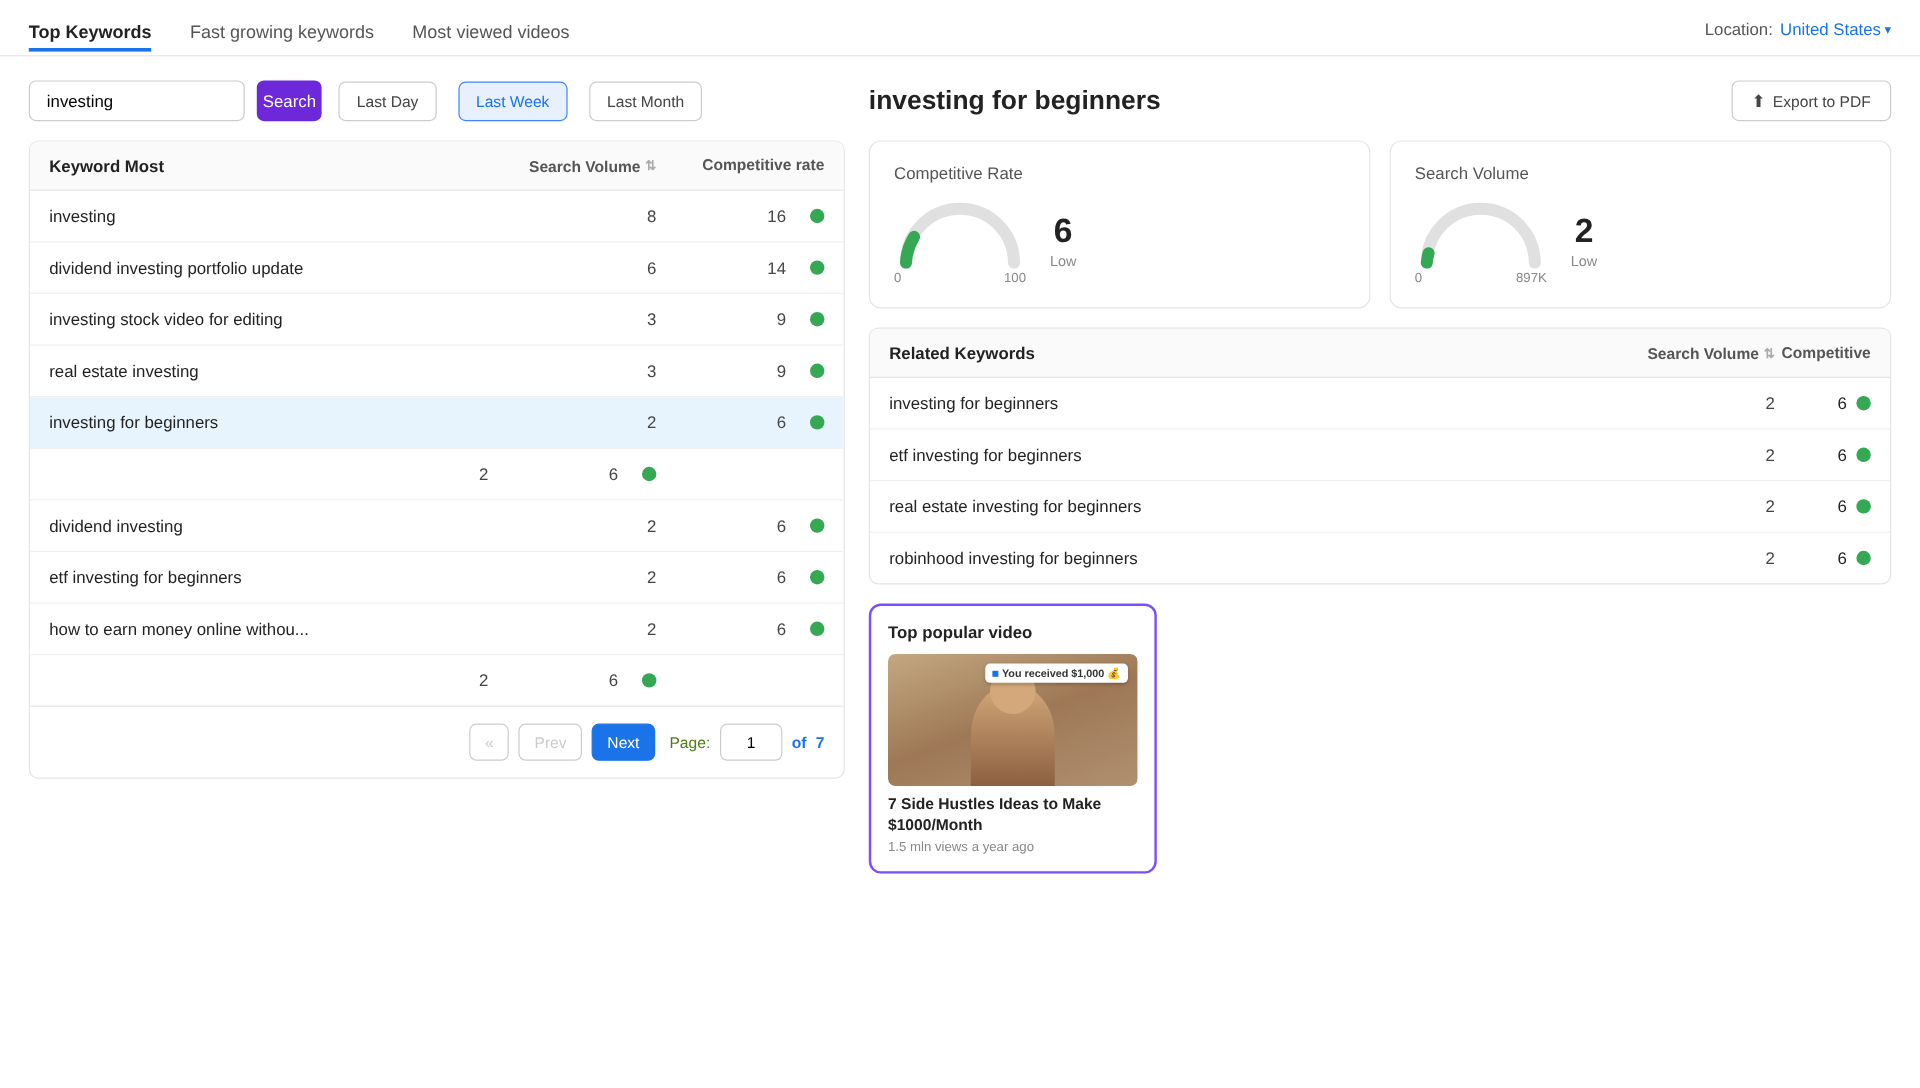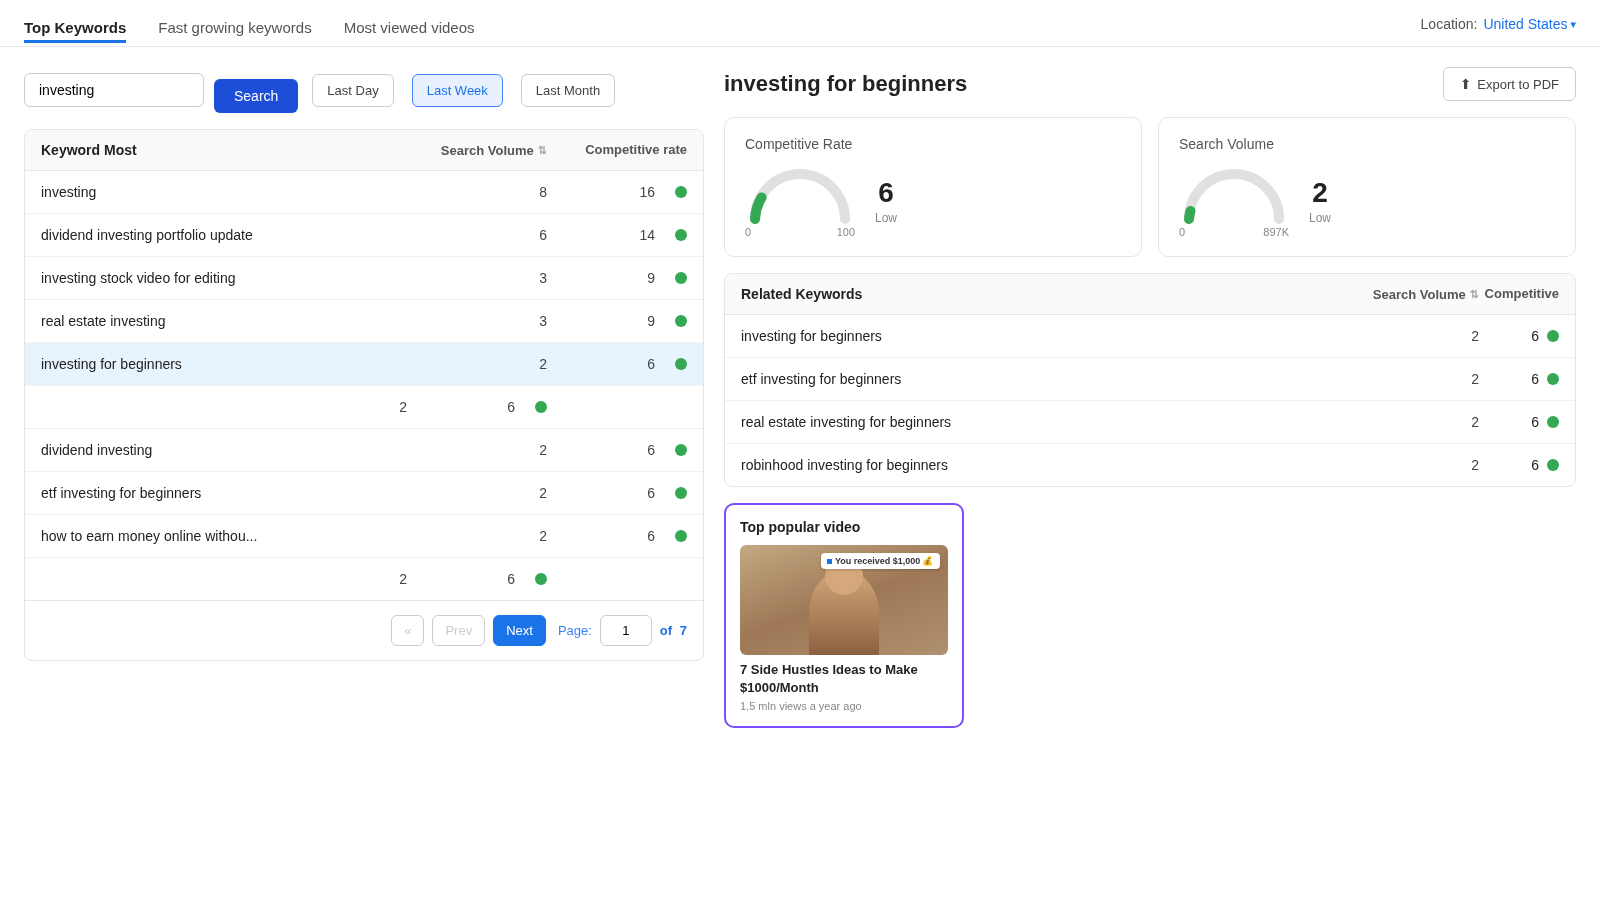--- a/index.html
+++ b/index.html
@@ -17,21 +17,21 @@
 
     
     .main-content { display: flex; flex: 1; padding: 20px 24px; gap: 20px; }
 
     
     .left-panel { width: 680px; flex-shrink: 0; }
 
     
     .search-bar { display: flex; align-items: center; gap: 10px; margin-bottom: 16px; flex-wrap: wrap; }
     .search-input { border: 1px solid #ccc; border-radius: 6px; padding: 8px 14px; font-size: 14px; width: 180px; outline: none; }
-    .search-btn { background: #1d4ed8; color: #fff; border: none; border-radius: 6px; padding: 9px 20px; font-size: 14px; cursor: pointer; font-weight: 500; margin-top: 12px; }
+    .search-btn { background: #6d28d9; color: #fff; border: none; border-radius: 6px; padding: 9px 5px; font-size: 14px; cursor: pointer; font-weight: 500; }
     .time-filters { display: flex; gap: 18px; margin-left: 4px; }
     .filter-btn { border: 1px solid #ccc; background: #fff; border-radius: 6px; padding: 8px 14px; font-size: 13px; cursor: pointer; color: #444; }
     .filter-btn.active { background: #e8f0fe; border-color: #4285f4; color: #1a73e8; font-weight: 500; }
 
     
     .keywords-table { border: 1px solid #e5e5e5; border-radius: 8px; overflow: hidden; background: #fff; }
     .table-header { display: grid; grid-template-columns: 1fr 140px 140px; padding: 12px 16px; background: #fafafa; border-bottom: 1px solid #e5e5e5; font-weight: 600; color: #555; font-size: 13px; }
     .table-header .col-vol { display: flex; align-items: center; gap: 4px; justify-content: flex-end; }
     .table-header .col-rate { text-align: right; }
     .table-row { display: grid; grid-template-columns: 1fr 140px 140px; padding: 13px 16px; border-bottom: 1px solid #f0f0f0; align-items: center; cursor: pointer; }
@@ -212,21 +212,21 @@
         <span>6</span>
         <span class="green-dot"></span>
       </div>
     </div>
           </div>
 
         <div class="pagination">
           <button class="page-btn disabled">«</button>
           <button class="page-btn disabled">Prev</button>
           <button class="page-btn primary">Next</button>
-          <span style="font-size:13px;color:#3b82f6;margin-left:4px;">Page:</span>
+          <span style="font-size:13px;color:#4d7c0f;margin-left:4px;">Page:</span>
           <input class="page-input" type="text" value="1" style="">
           <span class="page-of">
             <span>of</span>
             <span style="color:#1a73e8;font-weight:600;margin-left:4px;">7</span>
           </span>
         </div>
       </div>
     </div>
 
     <div class="right-panel">

